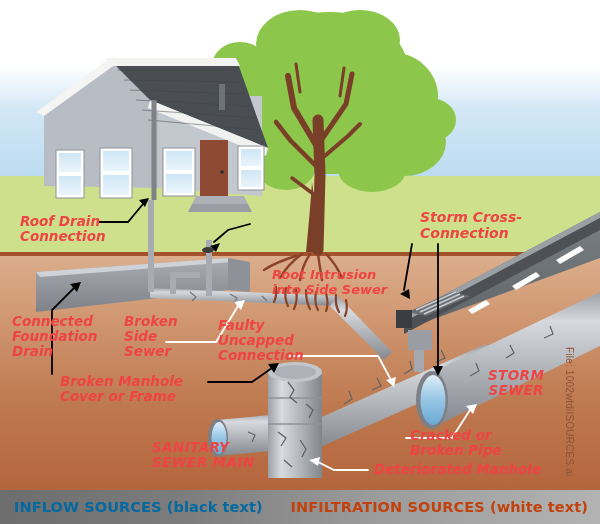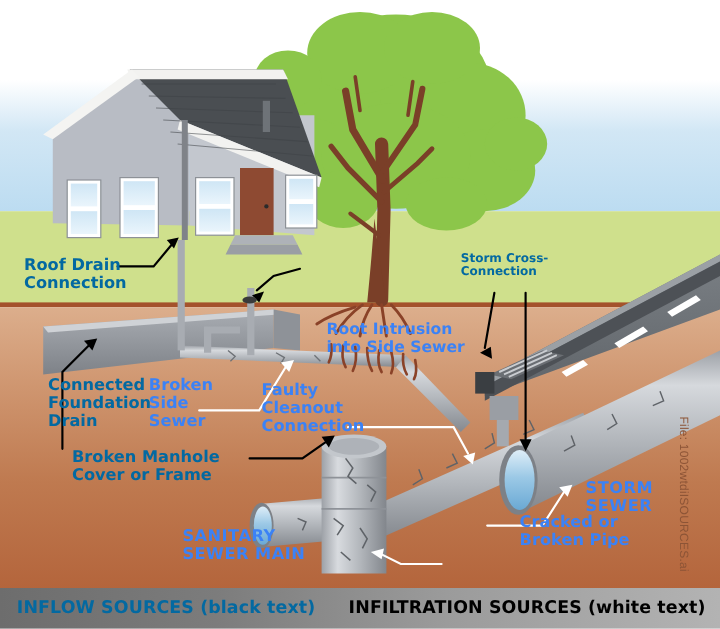--- a/index.html
+++ b/index.html
@@ -29,28 +29,28 @@
   }
   .bottombar {
     position:absolute; left:0; top:490px; width:600px; height:34px;
     background:linear-gradient(to right,#6d6d6d 0%,#7c7c7c 30%,#9b9b9b 62%,#b3b3b3 100%);
   }
   .bar-left {
     position:absolute; left:14px; top:499px; color:#0369a1;
     font-size:14.5px; font-weight:bold; letter-spacing:.1px;
   }
   .bar-right {
-    position:absolute; right:12px; top:499px; color:#000000;
+    position:absolute; right:12px; top:499px; color:#c2410c;
     font-size:14.5px; font-weight:bold; letter-spacing:.1px;
   }
 
   
   .lbl { position:absolute; font-weight:bold; line-height:1.12; white-space:pre-line; }
-  .lbl.black { color:#0369a1; }
-  .lbl.white { color:#3b82f6; }
+  .lbl.black { color:#ef4444;font-style:italic; }
+  .lbl.white { color:#ef4444;font-style:italic; }
 
   .filetag {
     position:absolute; left:575px; top:347px;
     width:130px; transform:rotate(90deg); transform-origin:0 0;
     font-size:10px; color:#8c5436; letter-spacing:.2px;
     font-family:"Liberation Sans", sans-serif;
   }
 </style>
 </head>
 <body>
@@ -311,50 +311,51 @@
 
       <path d="M368 470 L334 470 L318 462" stroke="#fff" stroke-width="1.8"></path>
       <path d="M320 457 l-11 3 l9 6 z" fill="#fff" stroke="none"></path>
     </g>
   </svg>
 
   <div class="lbl black" style="left:20px;  top:214px; font-size:13.5px;">Roof Drain
 Connection</div>
 
 
-  <div class="lbl black" style="left:384px; top:210px; font-size:10px;">Storm Cross-
+  <div class="lbl black" style="left:420px; top:210px; font-size:14px;">Storm Cross-
 Connection</div>
 
-  <div class="lbl black" style="left:12px;  top:314px; font-size:13.5px;margin-left:28px;">Connected
+  <div class="lbl black" style="left:12px;  top:314px; font-size:13.5px;">Connected
 Foundation
 Drain</div>
 
   <div class="lbl white" style="left:124px; top:314px; font-size:13.5px;">Broken
 Side
 Sewer</div>
 
   <div class="lbl white" style="left:218px; top:318px; font-size:13.5px;">Faulty
-Cleanout
+Uncapped
 Connection</div>
 
   <div class="lbl white" style="left:272px; top:268px; font-size:13px;">Root Intrusion
 into Side Sewer</div>
 
   <div class="lbl black" style="left:60px;  top:374px; font-size:13.5px;">Broken Manhole
 Cover or Frame</div>
 
   <div class="lbl white" style="left:152px; top:440px; font-size:13.5px; letter-spacing:.4px;">SANITARY
 SEWER MAIN</div>
 
-  <div class="lbl white" style="left:488px; top:400px; font-size:13.5px; letter-spacing:.4px;">STORM
+  <div class="lbl white" style="left:488px; top:368px; font-size:13.5px; letter-spacing:.4px;text-align:center;">STORM
 SEWER</div>
 
-  <div class="lbl white" style="left:410px; top:428px; font-size:13.5px;margin-left:23px;">Cracked or
+  <div class="lbl white" style="left:410px; top:428px; font-size:13.5px;">Cracked or
 Broken Pipe</div>
 
+  <div class="lbl white" style="left:374px; top:462px; font-size:13.5px;">Deteriorated Manhole</div>
 
   <div class="filetag">File: 1002wtdiISOURCES.ai</div>
 
   <div class="bottombar"></div>
   <div class="bar-left">INFLOW SOURCES (black text)</div>
   <div class="bar-right">INFILTRATION SOURCES (white text)</div>
 
 </div>
 
 </body></html>

